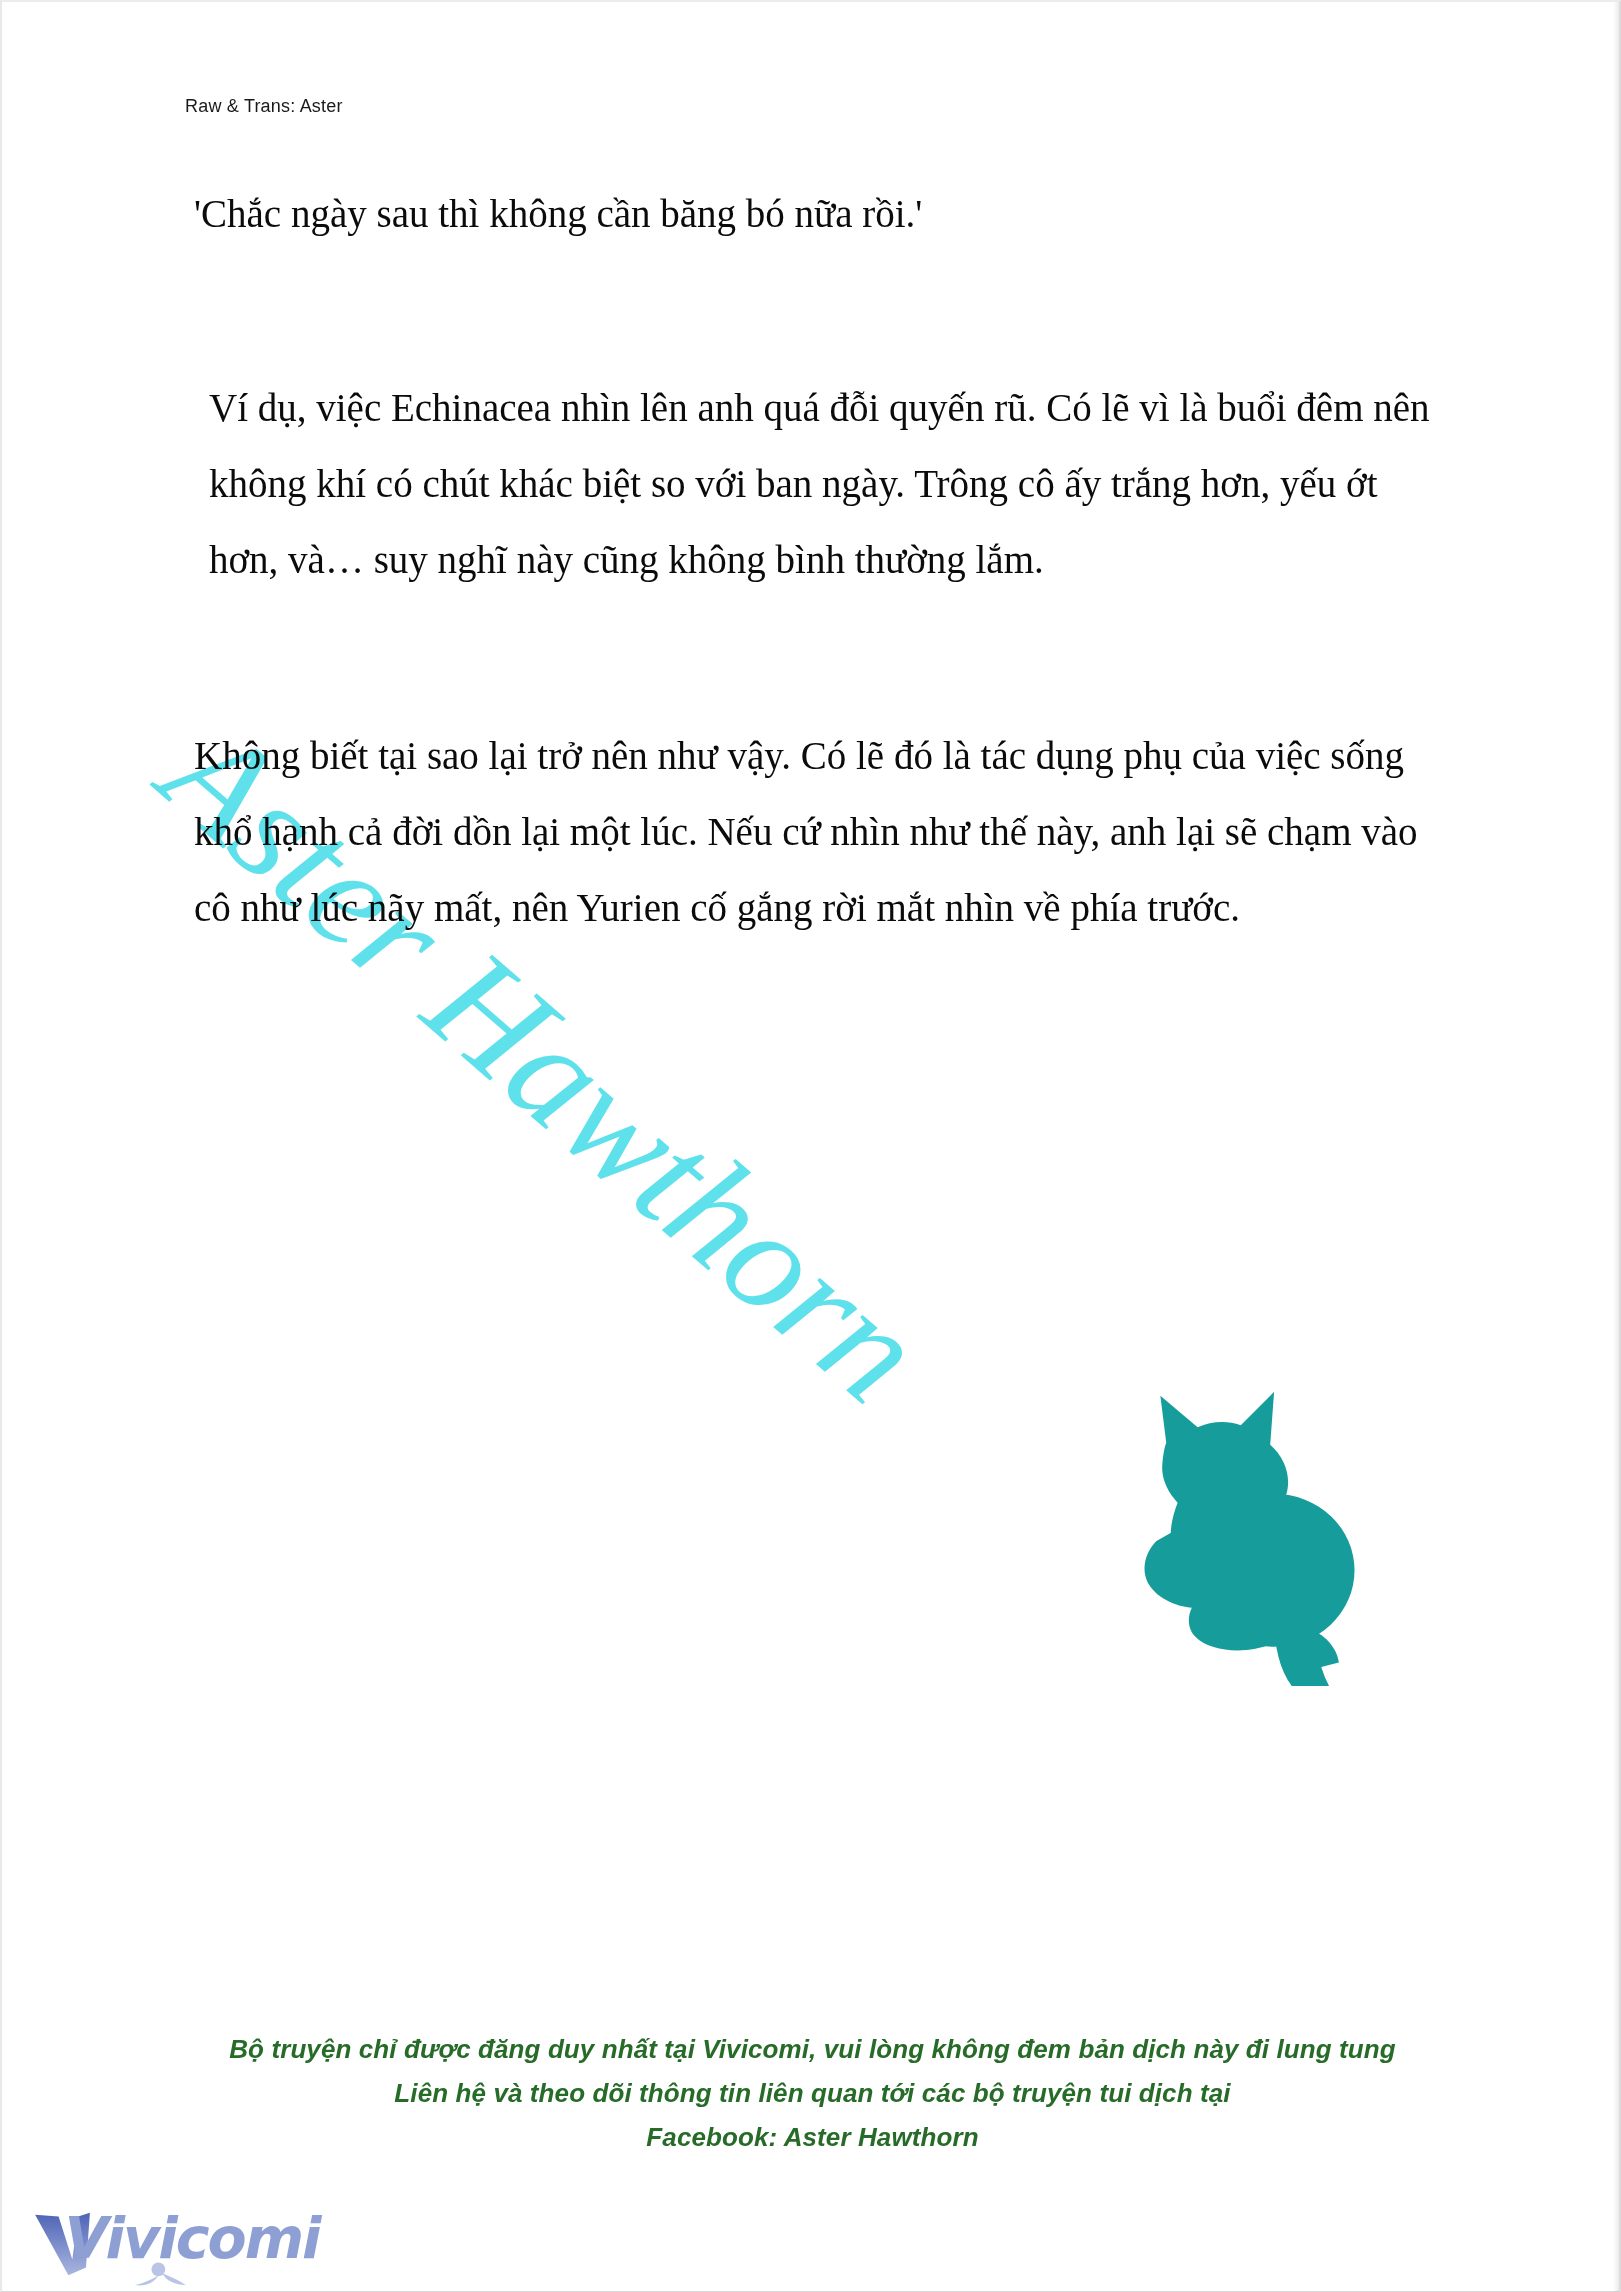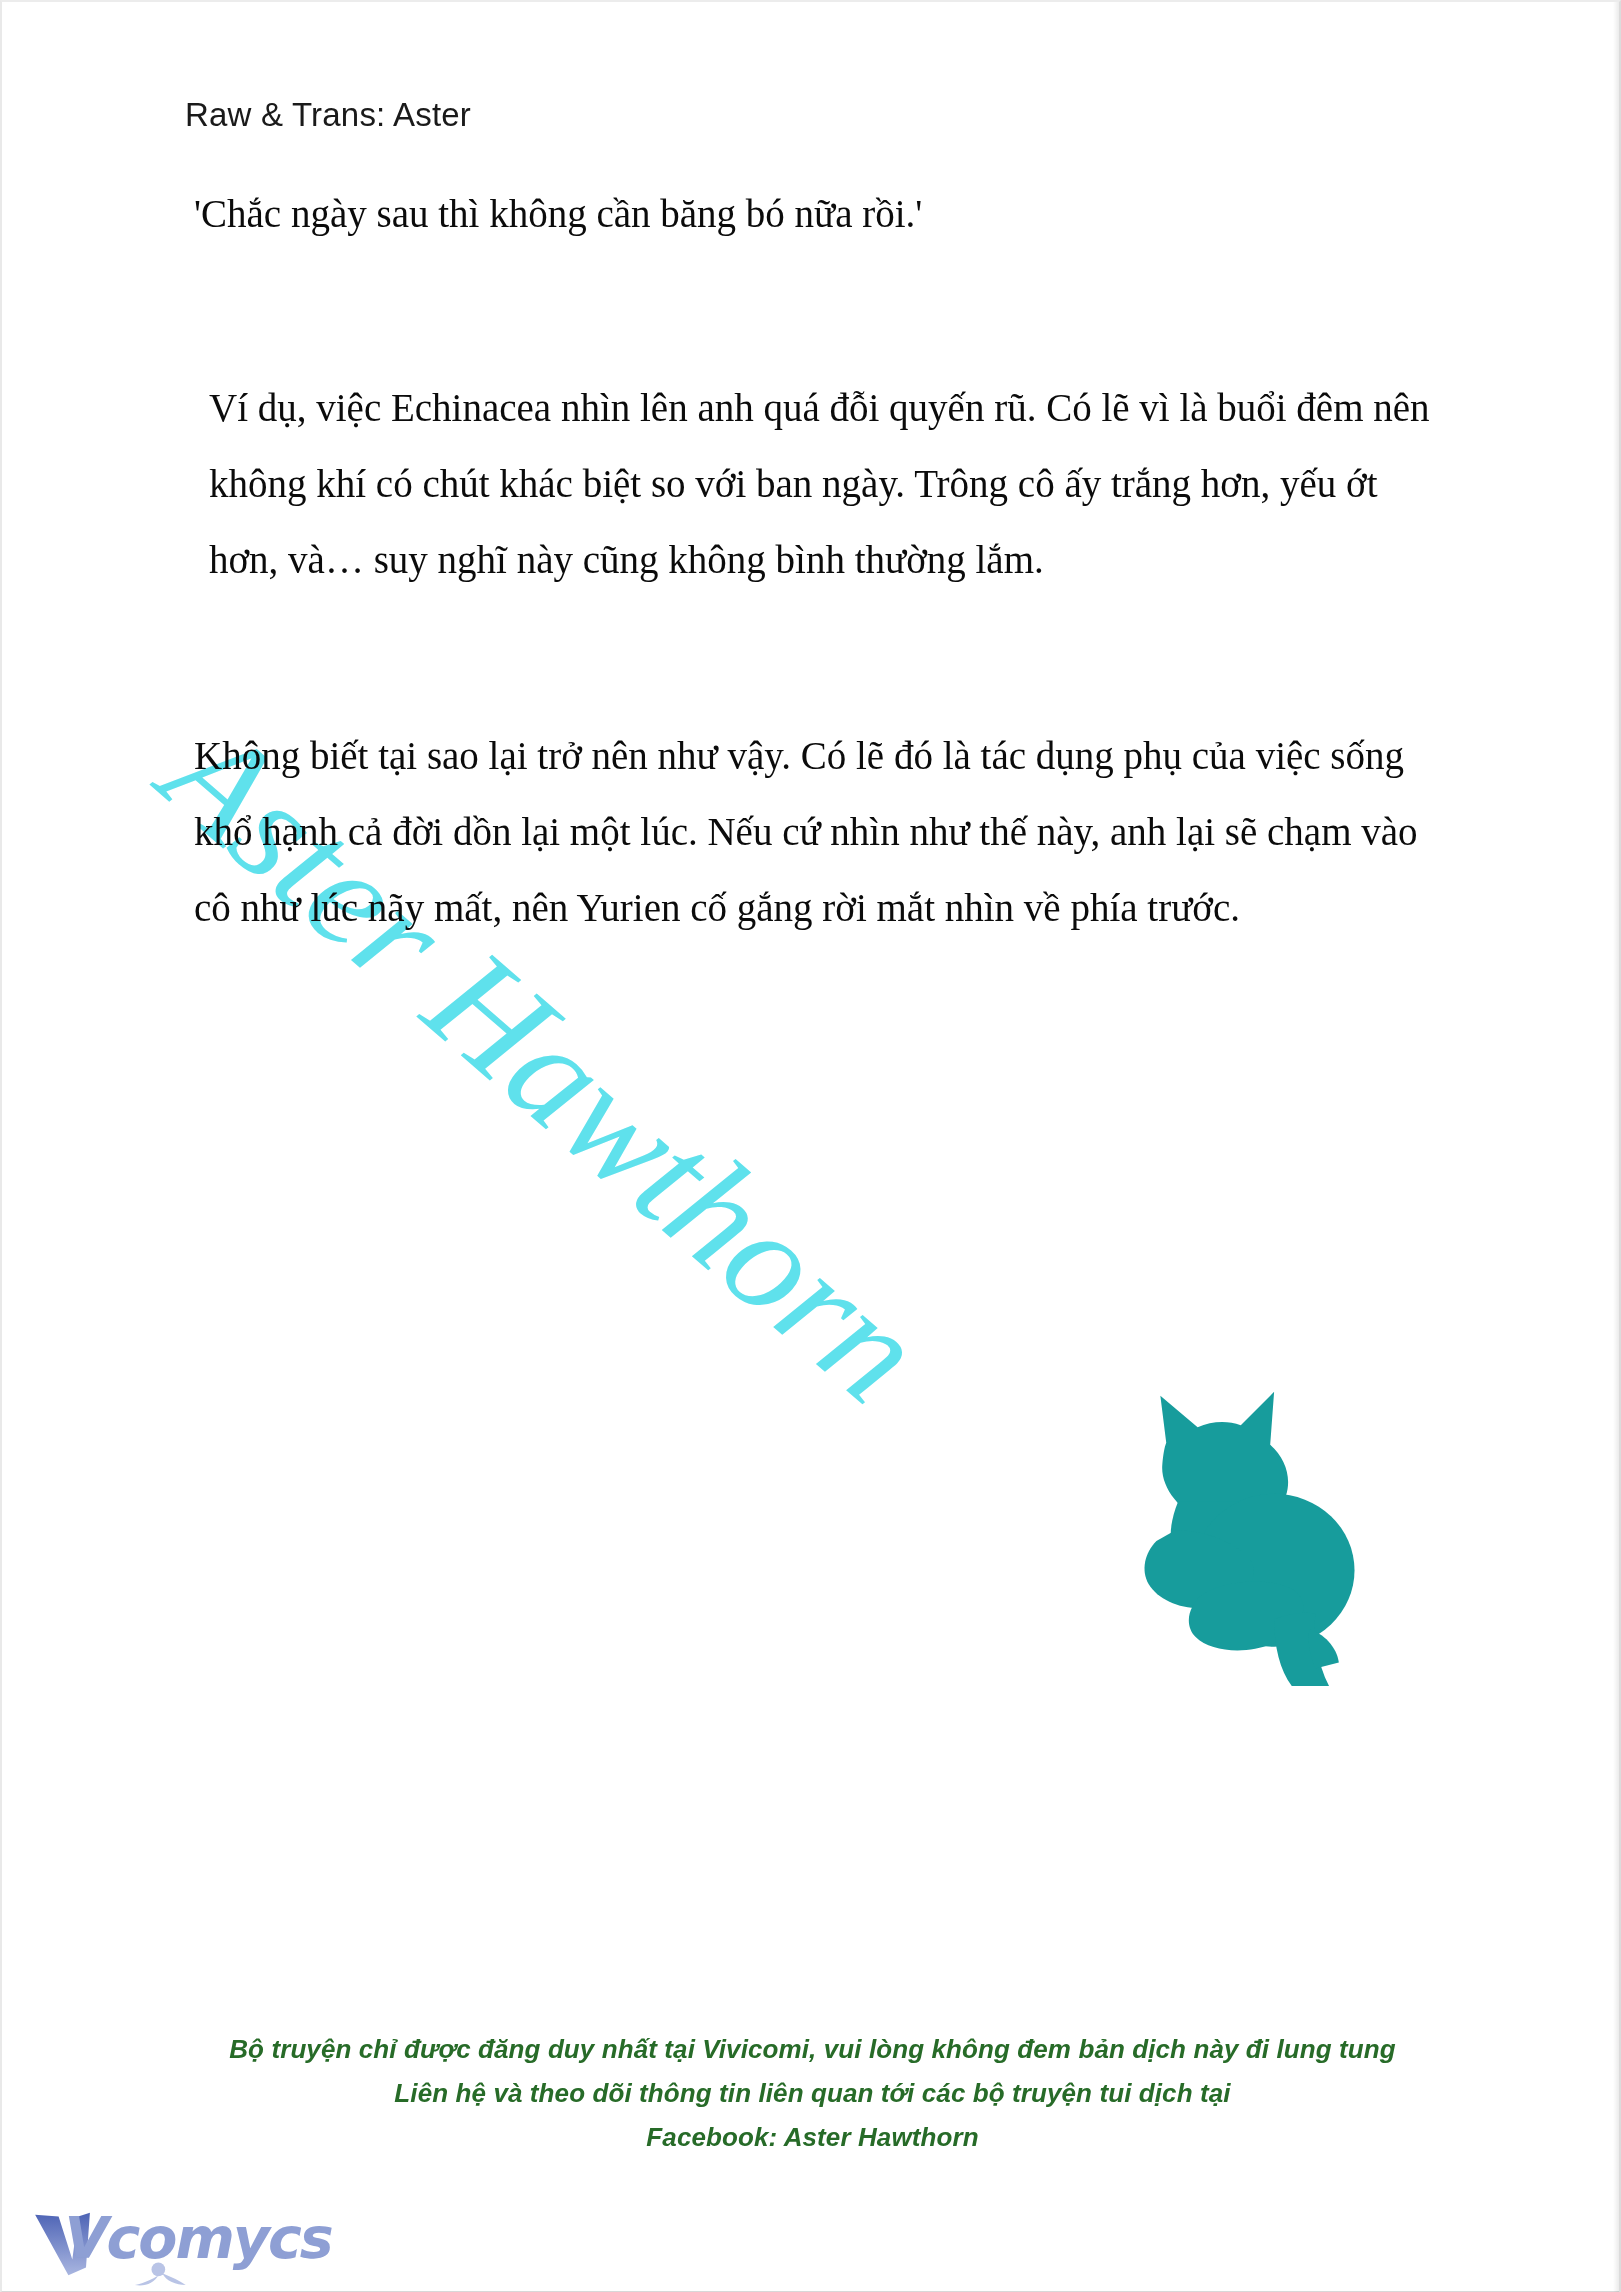--- a/index.html
+++ b/index.html
@@ -35,21 +35,21 @@
     background: linear-gradient(to right, rgba(0,0,0,0.00), rgba(0,0,0,0.08));
     pointer-events: none;
   }
 
   
   #doc-header {
     position: absolute;
     left: 183px;
     top: 94px;
     font-family: "Liberation Sans", "DejaVu Sans", sans-serif;
-    font-size: 33px;
+    font-size: 18px;
     color: #1a1a1a;
     letter-spacing: 0.2px;
     white-space: nowrap;
     text-align: center;
   }
 
   
   #body-column {
     position: absolute;
     left: 192px;
@@ -204,17 +204,17 @@
 
       <path d="M6 16 L30 18 L44 62 L50 18 L62 14 L58 70 L40 78 Z" fill="url(#vgrad)"></path>
       <path d="M32 20 L44 58 L40 24 Z" fill="#ffffff" opacity="0.55"></path>
 
       <g fill="#b9c4e6">
         <circle cx="132" cy="72" r="7"></circle>
         <path d="M132 78 C128 86 118 90 108 88 C118 86 126 82 132 78 Z"></path>
         <path d="M136 76 C146 80 154 84 160 88 C150 88 140 84 136 76 Z"></path>
       </g>
     </svg>
-    <div id="brand-logo-text">Vcomycs</div>
+    <div id="brand-logo-text">Vivicomi</div>
   </div>
 
 </div>
 
 
 </body></html>

